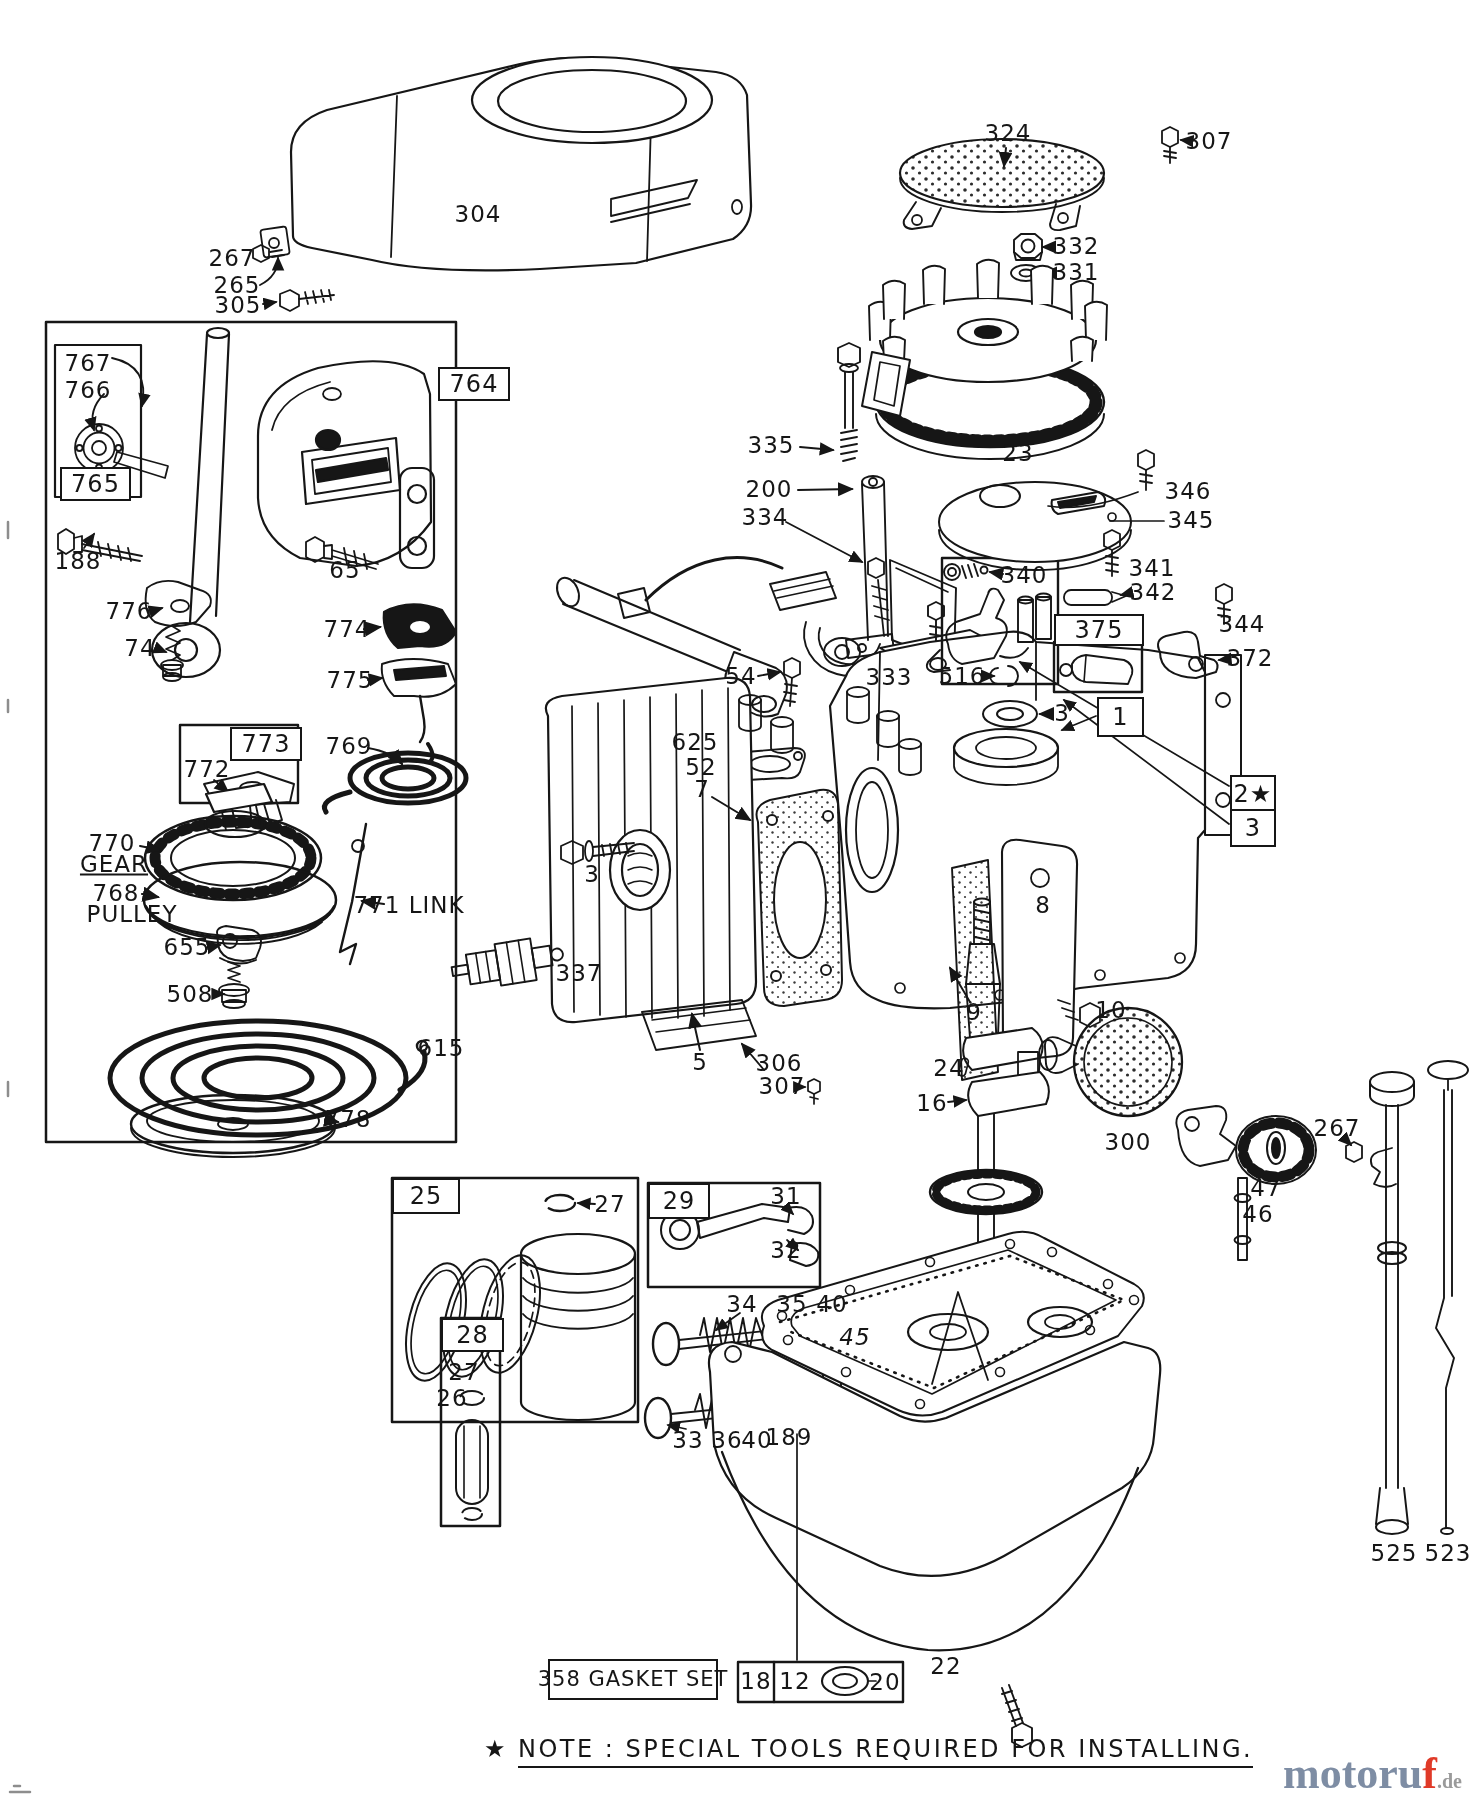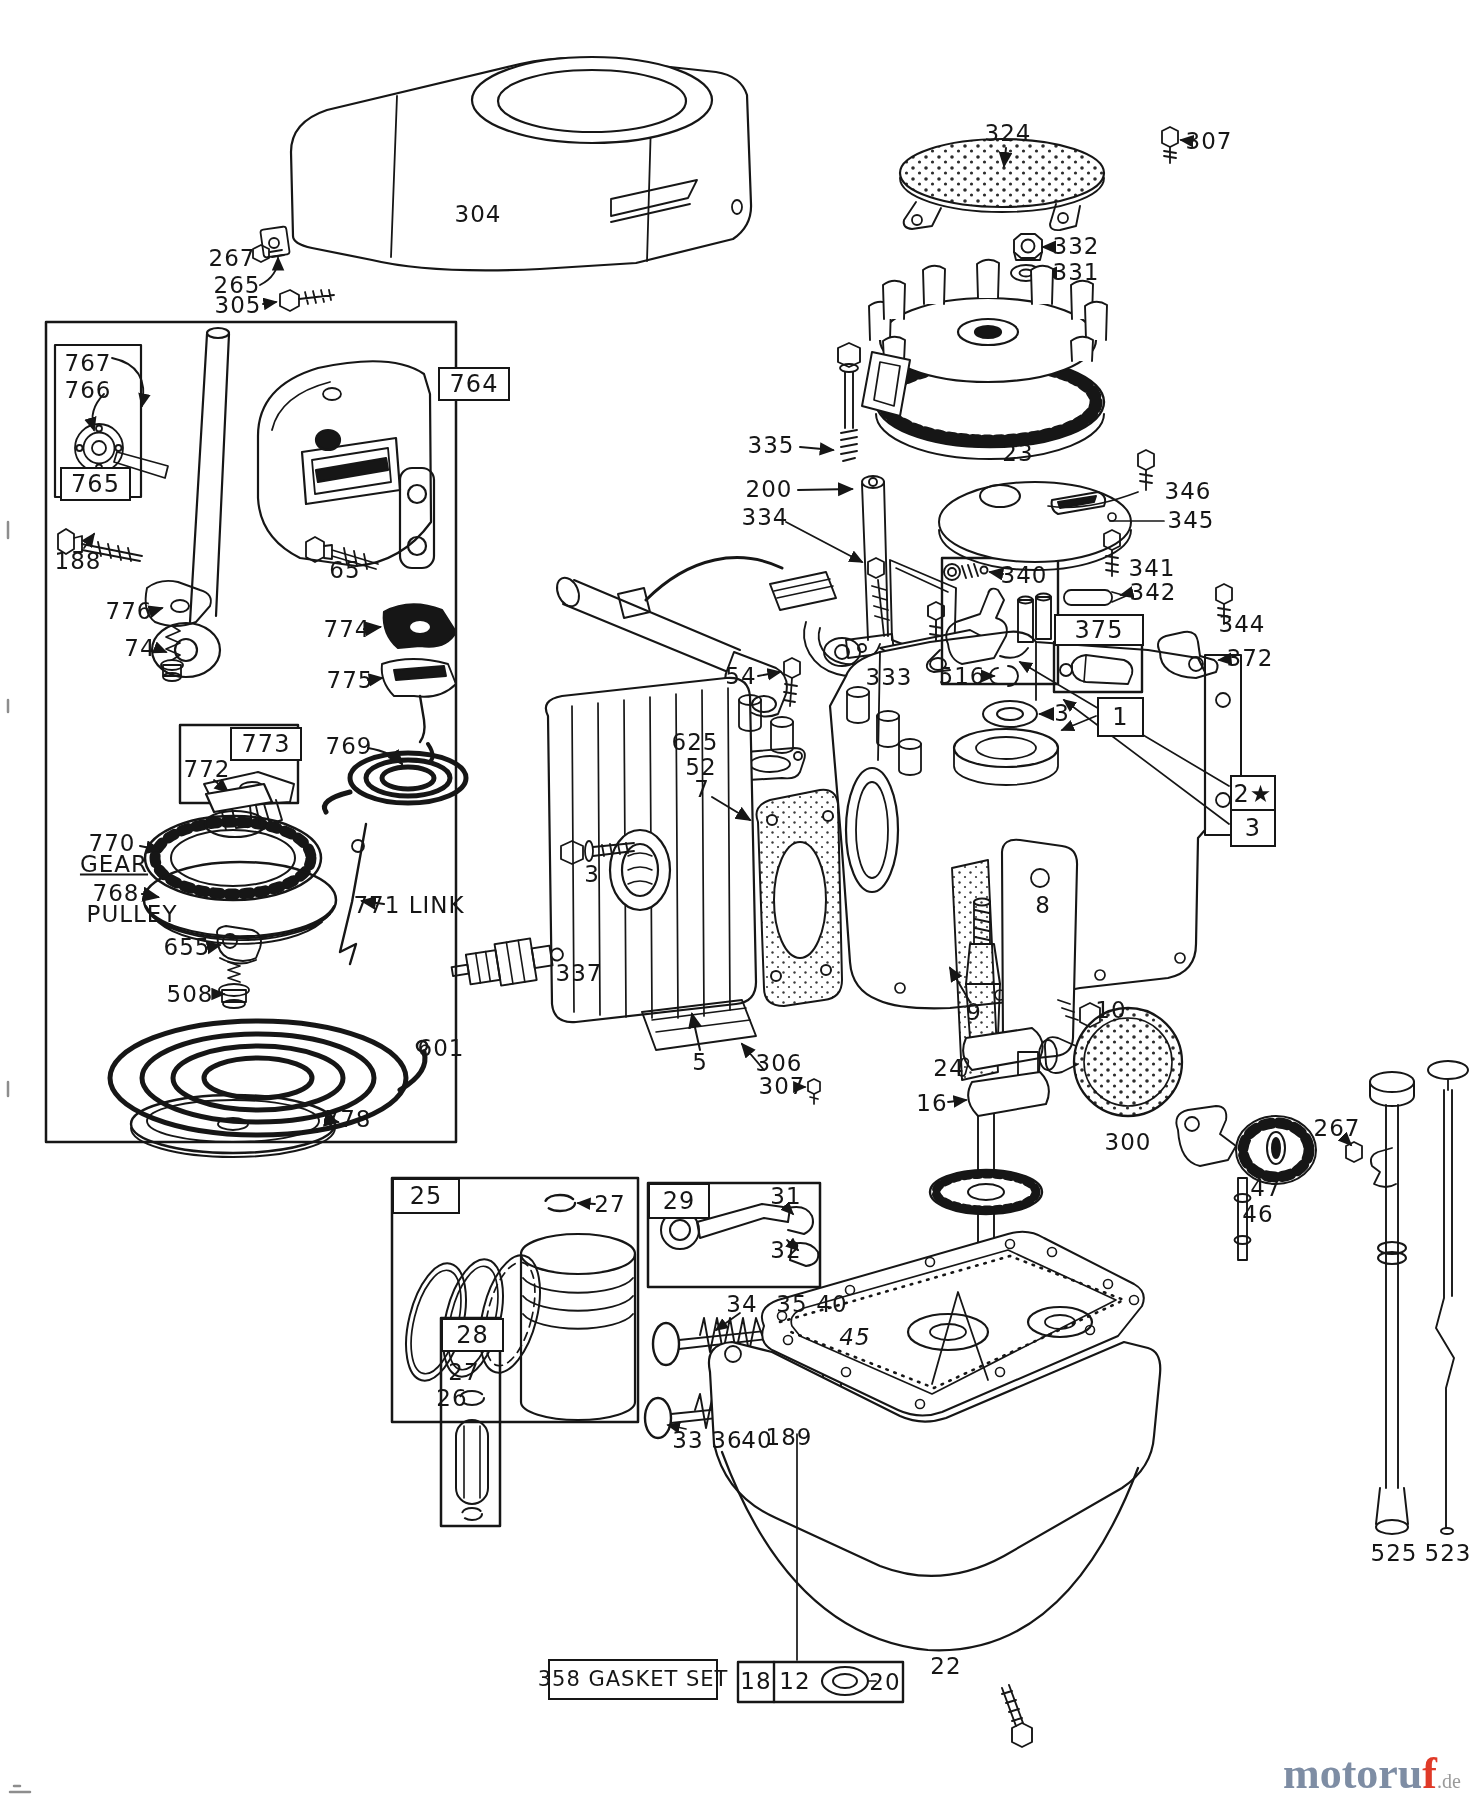--- a/index.html
+++ b/index.html
@@ -10,21 +10,21 @@
   .lbl{position:absolute;transform:translate(-50%,-50%);font-size:23px;letter-spacing:1px;
        color:#161616;white-space:nowrap;line-height:1;}
   .lbl.boxed{transform:none;border:2.5px solid #161616;background:#fff;display:flex;
        align-items:center;justify-content:center;font-size:24px;}
   .lbl.small{font-size:21px;}
   .note{position:absolute;left:484px;top:1735px;font-size:24px;letter-spacing:2.5px;white-space:nowrap;}
   .note .nt{border-bottom:2.5px solid #161616;padding-bottom:3px;}
   .note .star{margin-right:10px;}
   .watermark{position:absolute;left:1283px;top:1748px;font-family:"Liberation Serif",serif;
        font-weight:bold;font-size:44px;letter-spacing:0;}
-  .watermark .suffix{font-size:20px;font-weight:normal;text-align:center;}
+  .watermark .suffix{font-size:20px;font-weight:bold;text-align:center;}
 </style>
 </head>
 <body>
 
 <div class="canvas">
 
 <svg width="1469" height="1800" viewBox="0 0 1469 1800">
   <defs>
     <marker id="ah" markerWidth="9" markerHeight="8" refX="7" refY="3.5" orient="auto">
       <path d="M0,0 L8,3.5 L0,7 Z" fill="#161616"></path>
@@ -644,21 +644,21 @@
       <div class="lbl" style="left: 350px; top: 680px;">775</div>
       <div class="lbl" style="left: 349px; top: 746px;">769</div>
       <div class="lbl" style="left: 207px; top: 769px;">772</div>
       <div class="lbl" style="left: 112px; top: 843px;">770</div>
       <div class="lbl" style="left: 114px; top: 864px; text-decoration: underline;">GEAR</div>
       <div class="lbl" style="left: 116px; top: 893px;">768</div>
       <div class="lbl" style="left: 132px; top: 914px;">PULLEY</div>
       <div class="lbl" style="left: 409px; top: 905px;">771 LINK</div>
       <div class="lbl" style="left: 187px; top: 947px;">655</div>
       <div class="lbl" style="left: 190px; top: 994px;">508</div>
-      <div class="lbl" style="left: 441px; top: 1048px;">601</div>
+      <div class="lbl" style="left: 441px; top: 1048px;">615</div>
       <div class="lbl" style="left: 348px; top: 1119px;">778</div>
       <div class="lbl" style="left: 1008px; top: 133px;">324</div>
       <div class="lbl" style="left: 1209px; top: 141px;">307</div>
       <div class="lbl" style="left: 1076px; top: 246px;">332</div>
       <div class="lbl" style="left: 1076px; top: 272px;">331</div>
       <div class="lbl" style="left: 1018px; top: 453px;">23</div>
       <div class="lbl" style="left: 771px; top: 445px;">335</div>
       <div class="lbl" style="left: 769px; top: 489px;">200</div>
       <div class="lbl" style="left: 765px; top: 517px;">334</div>
       <div class="lbl" style="left: 1188px; top: 491px;">346</div>
@@ -714,18 +714,21 @@
       <div class="lbl boxed" style="left: 392px; top: 1178px; width: 64px; height: 32px;">25</div>
       <div class="lbl boxed" style="left: 648px; top: 1183px; width: 58px; height: 32px;">29</div>
       <div class="lbl boxed" style="left: 441px; top: 1318px; width: 59px; height: 30px;">28</div>
       <div class="lbl boxed" style="left: 1054px; top: 614px; width: 86px; height: 28px;">375</div>
       <div class="lbl boxed" style="left: 1097px; top: 697px; width: 43px; height: 36px;">1</div>
       <div class="lbl boxed" style="left: 1230px; top: 775px; width: 42px; height: 34px;">2★</div>
       <div class="lbl boxed" style="left: 1230px; top: 809px; width: 42px; height: 34px;">3</div>
       <div class="lbl boxed small" style="left: 548px; top: 1659px; width: 166px; height: 37px;">358 GASKET SET</div>
     </div>
 
+<div class="note">
+  <span class="star">★</span><span class="nt">NOTE : SPECIAL TOOLS REQUIRED FOR INSTALLING.</span>
+</div>
 
 <div class="watermark">
   <span style="color: rgb(126, 141, 164);">motoru</span><span style="color: rgb(224, 58, 40);">f</span><span class="suffix" style="color: rgb(154, 154, 154);">.de</span>
 </div>
 
 </div>
 
 </body></html>

